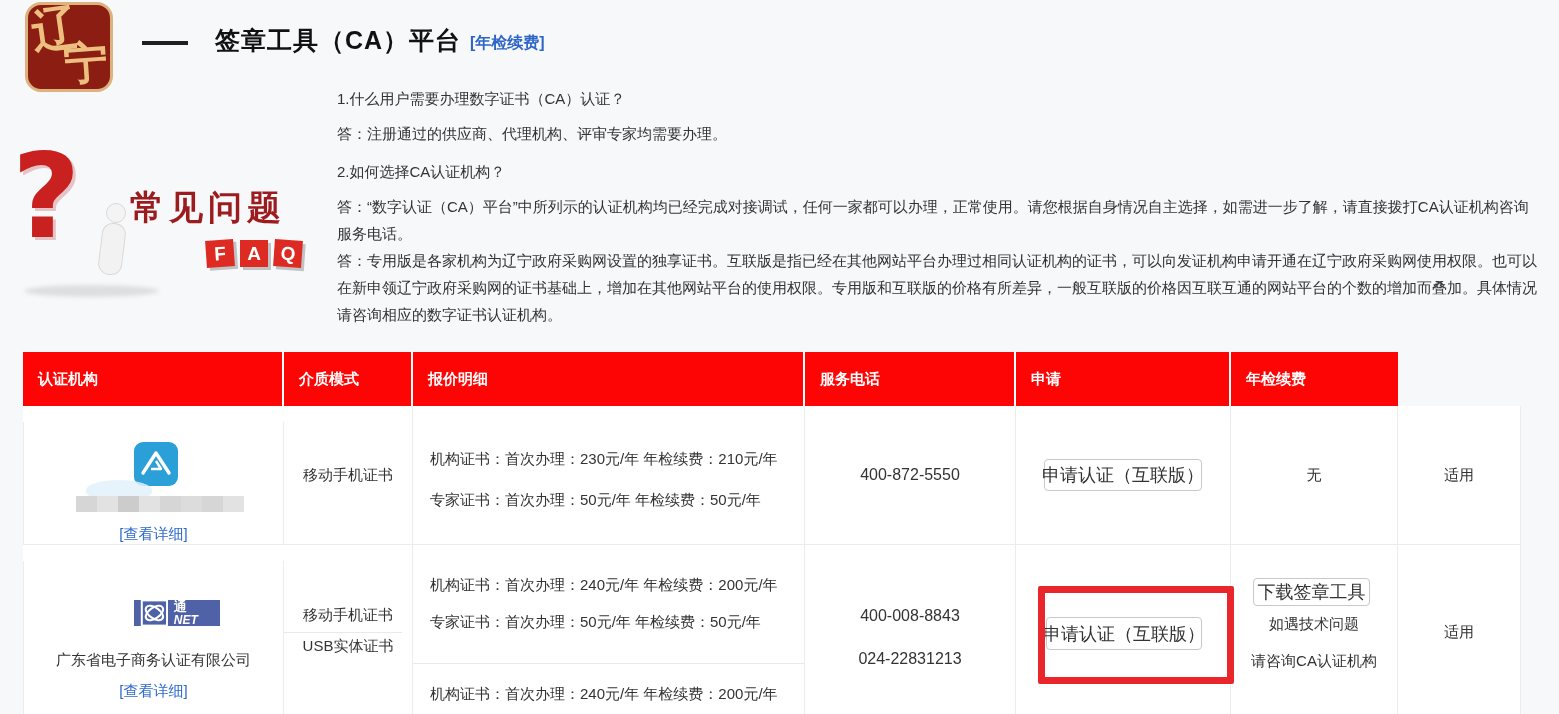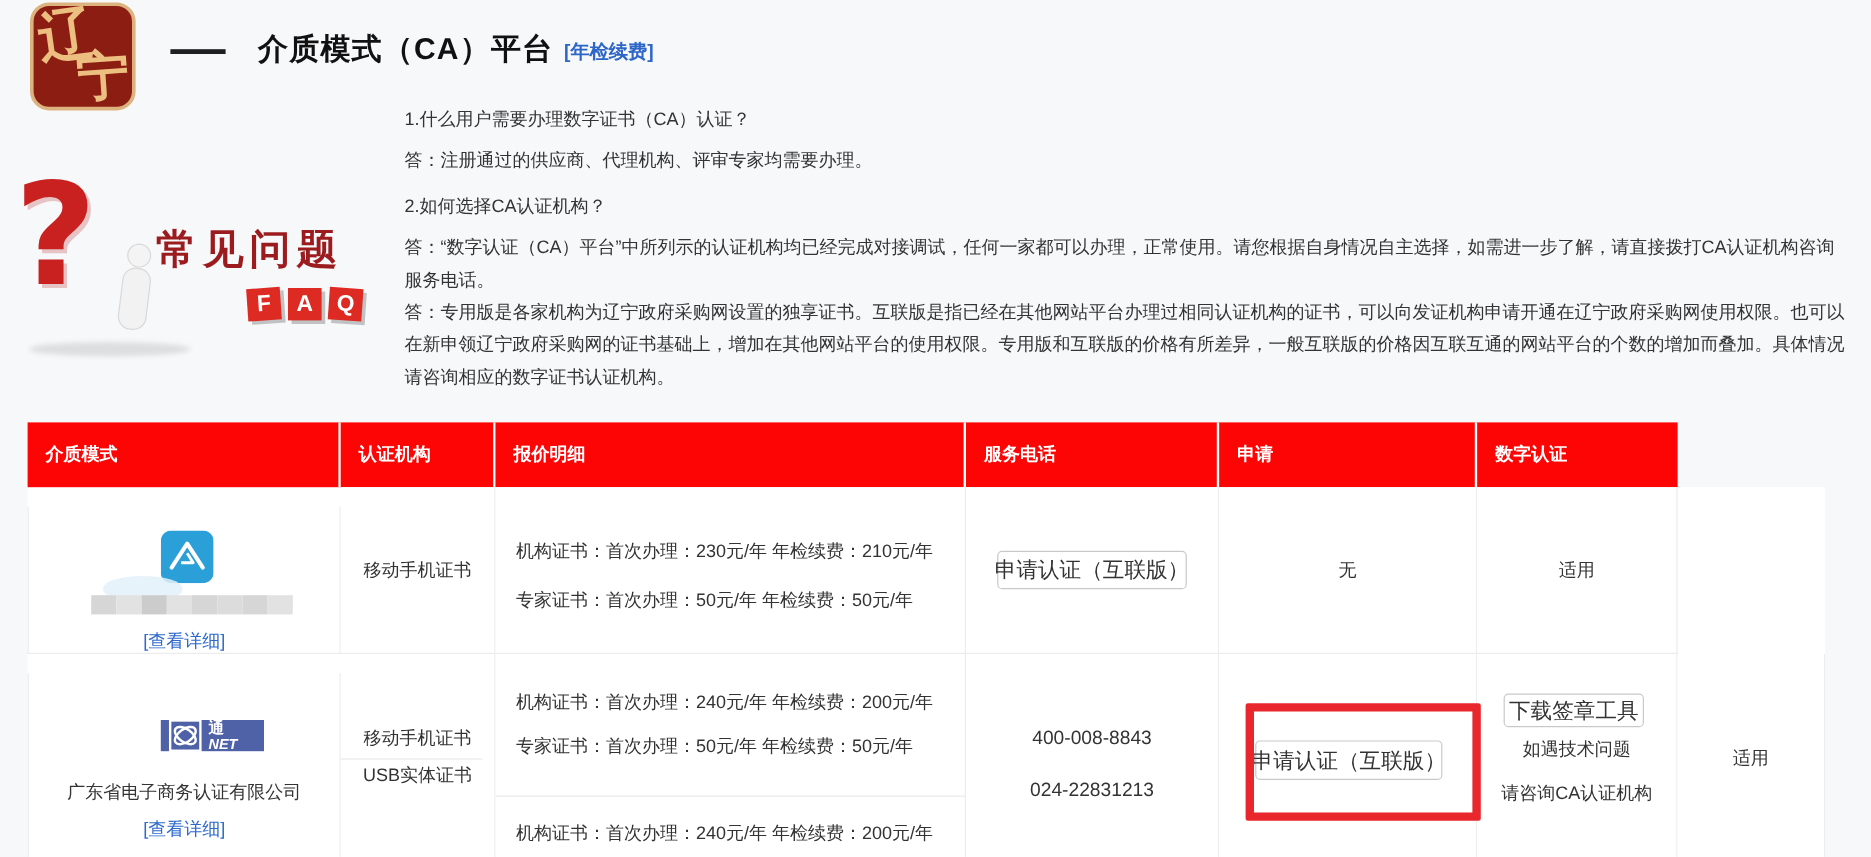--- a/index.html
+++ b/index.html
@@ -132,21 +132,21 @@
   }
 </style>
 </head>
 <body>
 
 <div class="abs site-logo">
   <span class="c1">辽</span>
   <span class="c2">宁</span>
 </div>
 <div class="abs title-dash"></div>
-<div class="abs page-title">介质模式（CA）平台</div>
+<div class="abs page-title">签章工具（CA）平台</div>
 <a class="abs home-link">[年检续费]</a>
 
 <div class="abs faq-graphic">
   <div class="faq-qmark">?</div>
   <div class="faq-person-head"></div>
   <div class="faq-person-body"></div>
   <div class="faq-shadow"></div>
   <div class="faq-badge-title">常见问题</div>
   <div class="faq-cubes">
     <span class="faq-cube">F</span>
@@ -159,26 +159,26 @@
   <div class="qa-q">1.什么用户需要办理数字证书（CA）认证？</div>
   <div class="qa-a">答：注册通过的供应商、代理机构、评审专家均需要办理。</div>
   <div class="qa-q">2.如何选择CA认证机构？</div>
   <div class="qa-a">答：“数字认证（CA）平台”中所列示的认证机构均已经完成对接调试，任何一家都可以办理，正常使用。请您根据自身情况自主选择，如需进一步了解，请直接拨打CA认证机构咨询服务电话。</div>
   <div class="qa-a">答：专用版是各家机构为辽宁政府采购网设置的独享证书。互联版是指已经在其他网站平台办理过相同认证机构的证书，可以向发证机构申请开通在辽宁政府采购网使用权限。也可以在新申领辽宁政府采购网的证书基础上，增加在其他网站平台的使用权限。专用版和互联版的价格有所差异，一般互联版的价格因互联互通的网站平台的个数的增加而叠加。具体情况请咨询相应的数字证书认证机构。</div>
 </div>
 
 <div class="abs ca-table">
 
   <div class="grid-row">
+    <div class="th">认证机构</div>
     <div class="th">介质模式</div>
-    <div class="th">认证机构</div>
     <div class="th">报价明细</div>
     <div class="th">服务电话</div>
     <div class="th">申请</div>
-    <div class="th">数字认证</div>
+    <div class="th">年检续费</div>
   </div>
 
   <div class="grid-row row row1">
     <div class="td">
       <svg class="org1-logo" viewBox="0 0 44 44">
         <rect x="0" y="0" width="44" height="44" rx="9" fill="#2b9fd8"></rect>
         <path d="M9 31 L22 11 L35 31" fill="none" stroke="#ffffff" stroke-width="3.4" stroke-linecap="round" stroke-linejoin="round"></path>
         <path d="M17 27 L27 27 L22 19" fill="none" stroke="#ffffff" stroke-width="2.4" stroke-linejoin="round"></path>
       </svg>
       <div class="org1-ice"></div>
@@ -193,20 +193,23 @@
           <span></span>
       </div>
       <a class="center-line link-blue" style="top:103px;">[查看详细]</a>
     </div>
     <div class="td cell-center">
       <span>移动手机证书</span>
     </div>
     <div class="td">
       <div class="quote-line" style="top:44px;">机构证书：首次办理：230元/年 年检续费：210元/年</div>
       <div class="quote-line" style="top:85px;">专家证书：首次办理：50元/年 年检续费：50元/年</div>
+    </div>
+    <div class="td cell-center">
+      <span class="phone-line">400-872-5550</span>
     </div>
     <div class="td cell-center">
       <div class="btn apply-btn-1">申请认证（互联版）</div>
     </div>
     <div class="td cell-center">
       <span>无</span>
     </div>
     <div class="td cell-center">
       <span>适用</span>
     </div>

